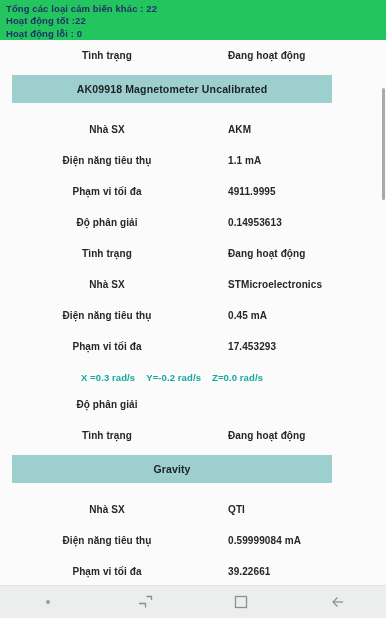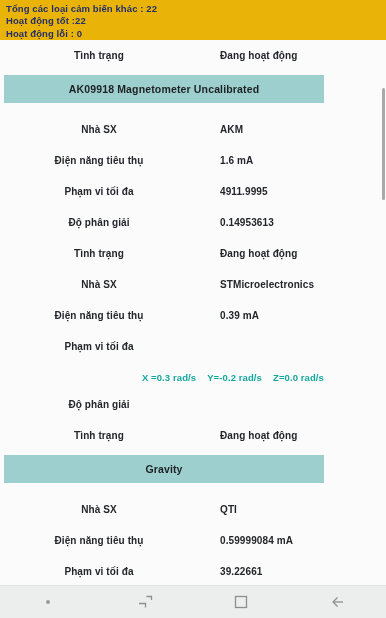--- a/index.html
+++ b/index.html
@@ -19,21 +19,21 @@
     position: relative;
     width: 386px;
     height: 618px;
     background: #fbfbfb;
     overflow: hidden;
   }
 
   
   .content {
     position: absolute;
-    left: 4px;
+    left: 12px;
     top: 0;
     width: 320px;
     height: 586px;
     overflow: hidden;
     background: #fbfbfb;
   }
 
   
   .cut-row {
     height: 40px;
@@ -85,40 +85,40 @@
     color: #1e2124;
     font-weight: bold;
     letter-spacing: .15px;
     margin-top: 4px;
     margin-bottom: 11px;
   }
 
   .axis-row {
     height: 27px;
     line-height: 27px;
-    text-align: right;
+    text-align: center;
     white-space: nowrap;
   }
   .axis-row span {
     font-size: 9.5px;
     color: #13a89e;
     font-weight: bold;
     margin-right: 11px;
     letter-spacing: .1px;
   }
   .axis-row span:last-child { margin-right: 0; }
 
   
   .banner {
     position: absolute;
     left: 0;
     top: 0;
     width: 386px;
     height: 40px;
-    background: #eab308;
+    background: #22c55e;
     box-sizing: border-box;
     padding: 3px 0 0 6px;
   }
   .banner div {
     font-size: 9.5px;
     line-height: 12.3px;
     color: #23306b;
     font-weight: bold;
     letter-spacing: .1px;
   }
@@ -186,45 +186,46 @@
       <div class="val">Đang hoạt động</div>
     </div>
 
     <div class="section-header">AK09918 Magnetometer Uncalibrated</div>
     <div class="row">
       <div class="lbl">Nhà SX</div>
       <div class="val">AKM</div>
     </div>
     <div class="row">
       <div class="lbl">Điện năng tiêu thụ</div>
-      <div class="val">1.6 mA</div>
+      <div class="val">1.1 mA</div>
     </div>
     <div class="row">
       <div class="lbl">Phạm vi tối đa</div>
       <div class="val">4911.9995</div>
     </div>
     <div class="row">
       <div class="lbl">Độ phân giải</div>
       <div class="val">0.14953613</div>
     </div>
     <div class="row">
       <div class="lbl">Tình trạng</div>
       <div class="val">Đang hoạt động</div>
     </div>
 
     <div class="row">
       <div class="lbl">Nhà SX</div>
       <div class="val">STMicroelectronics</div>
     </div>
     <div class="row">
       <div class="lbl">Điện năng tiêu thụ</div>
-      <div class="val">0.39 mA</div>
+      <div class="val">0.45 mA</div>
     </div>
     <div class="row">
       <div class="lbl">Phạm vi tối đa</div>
+      <div class="val">17.453293</div>
     </div>
     <div class="axis-row">
       <span>X =0.3 rad/s</span><span>Y=-0.2 rad/s</span><span>Z=0.0 rad/s</span>
     </div>
     <div class="row">
       <div class="lbl">Độ phân giải</div>
     </div>
     <div class="row">
       <div class="lbl">Tình trạng</div>
       <div class="val">Đang hoạt động</div>

